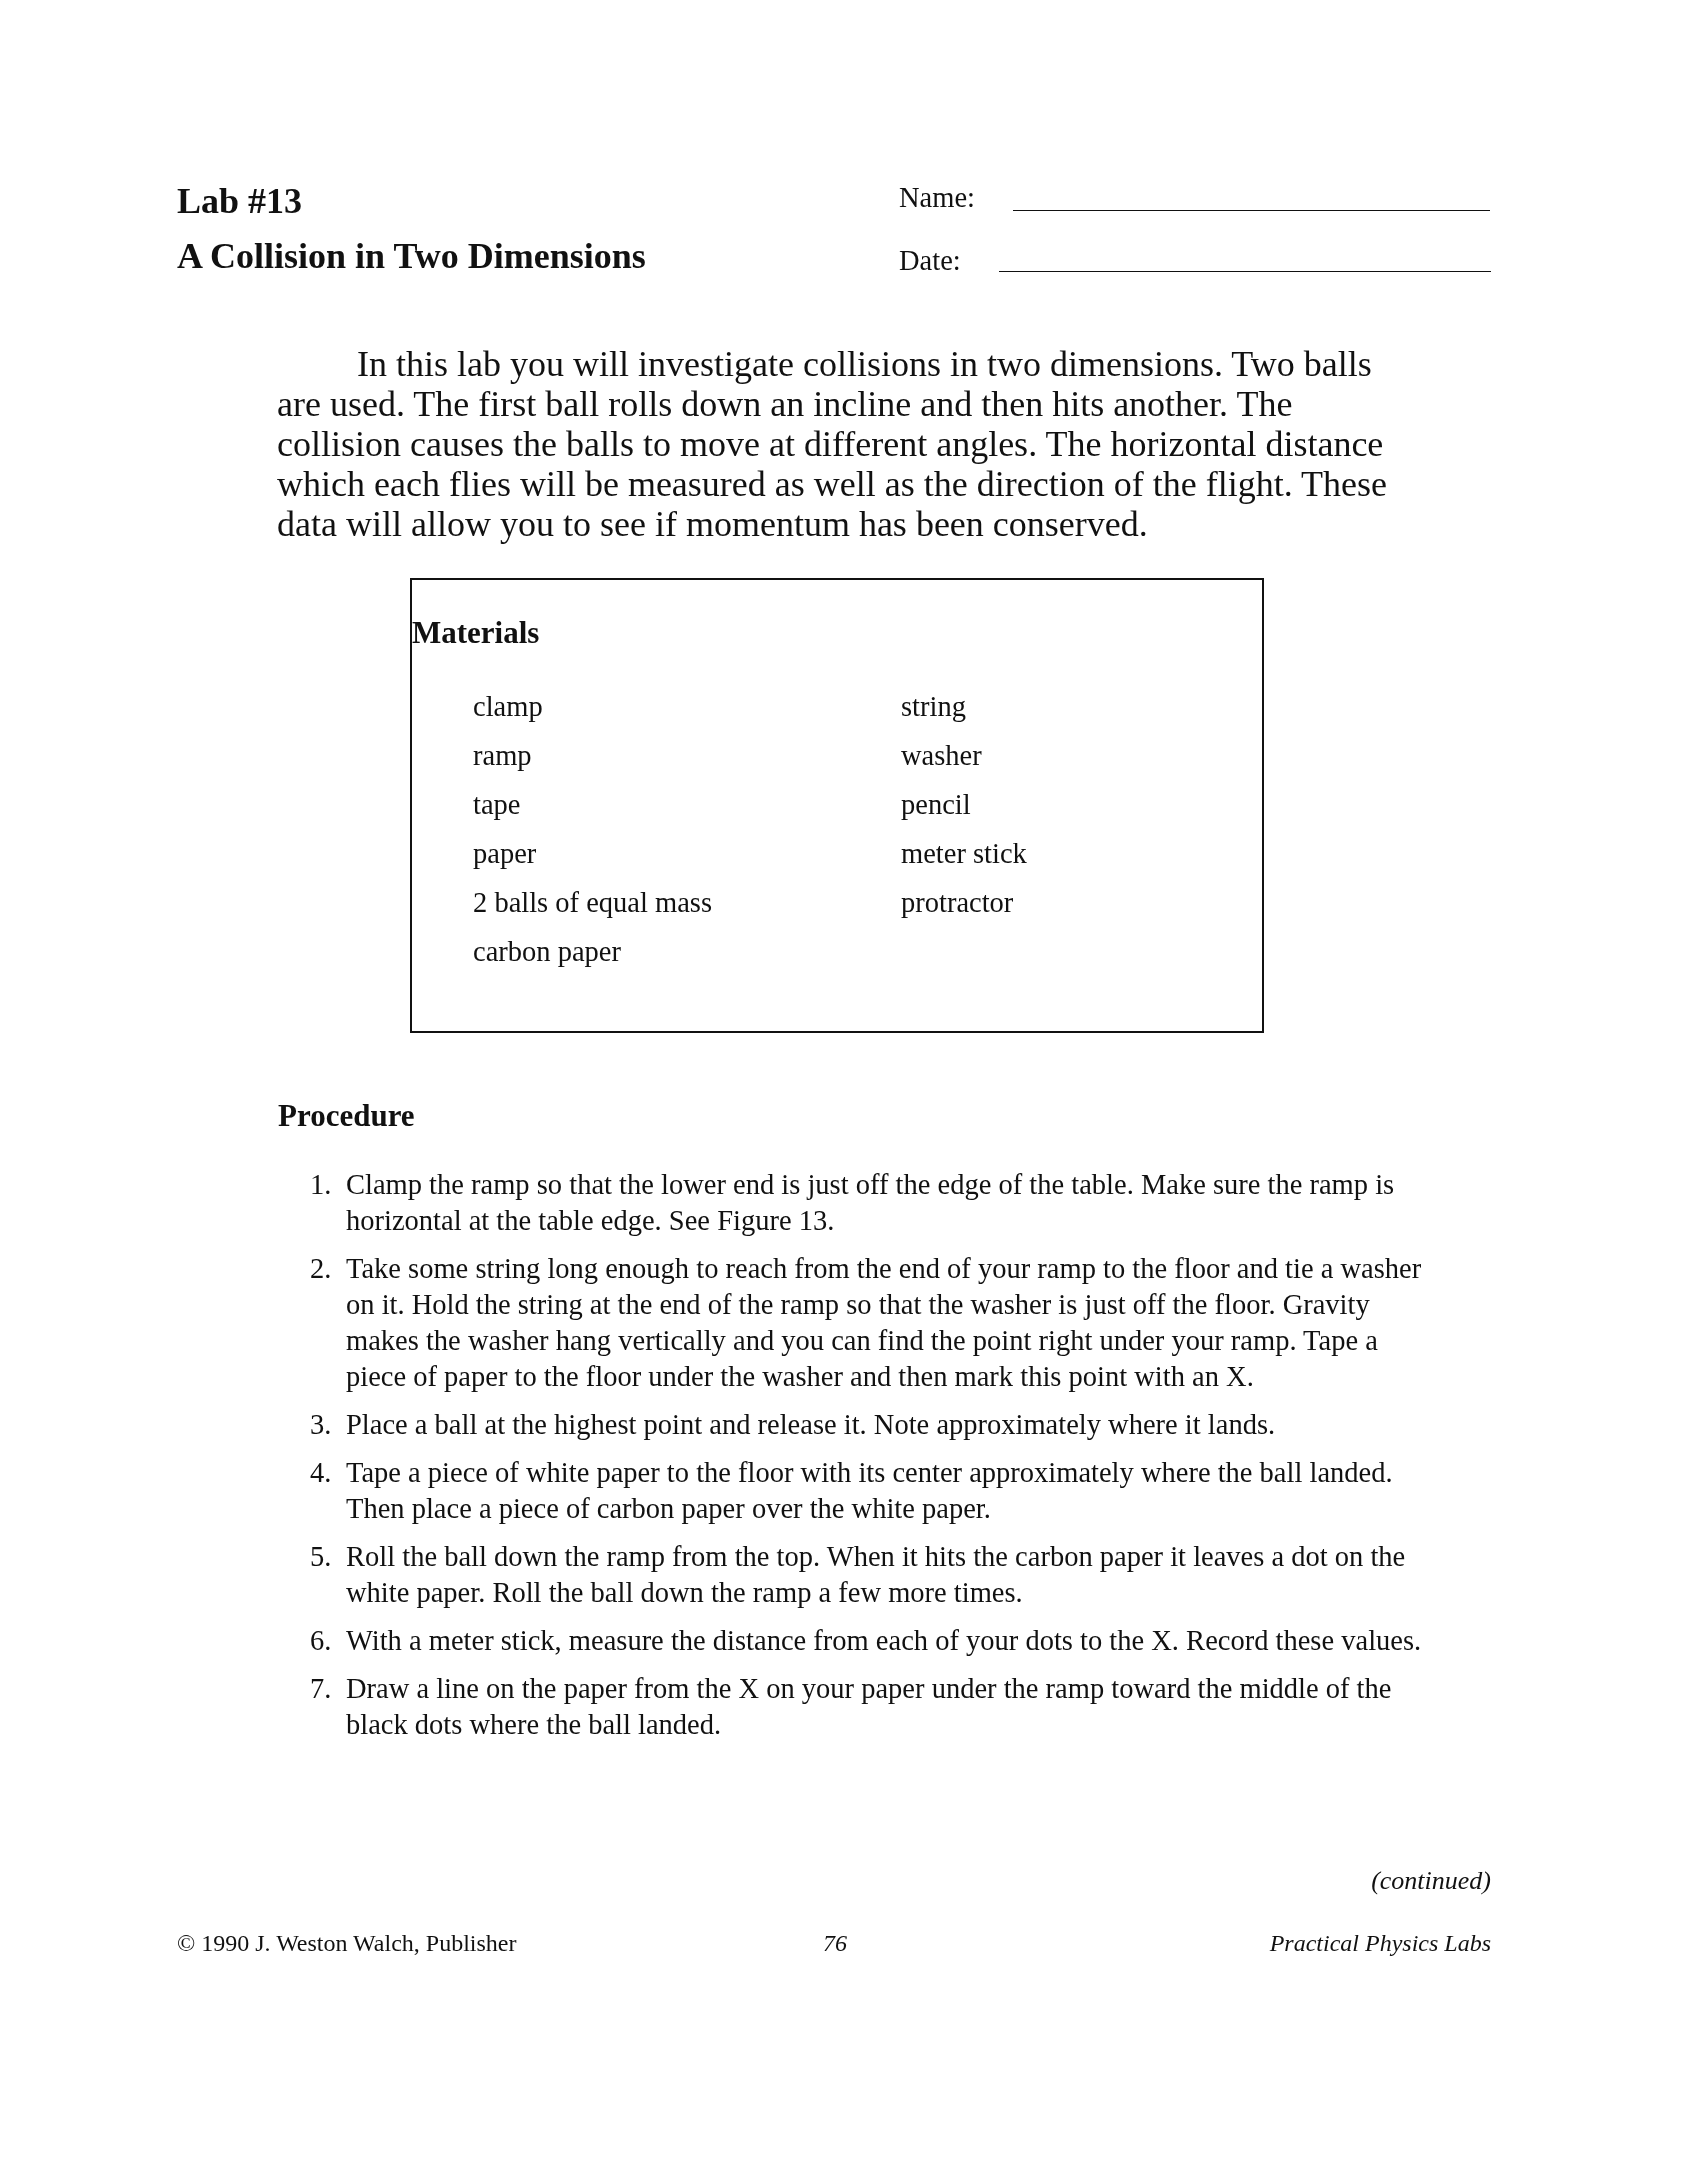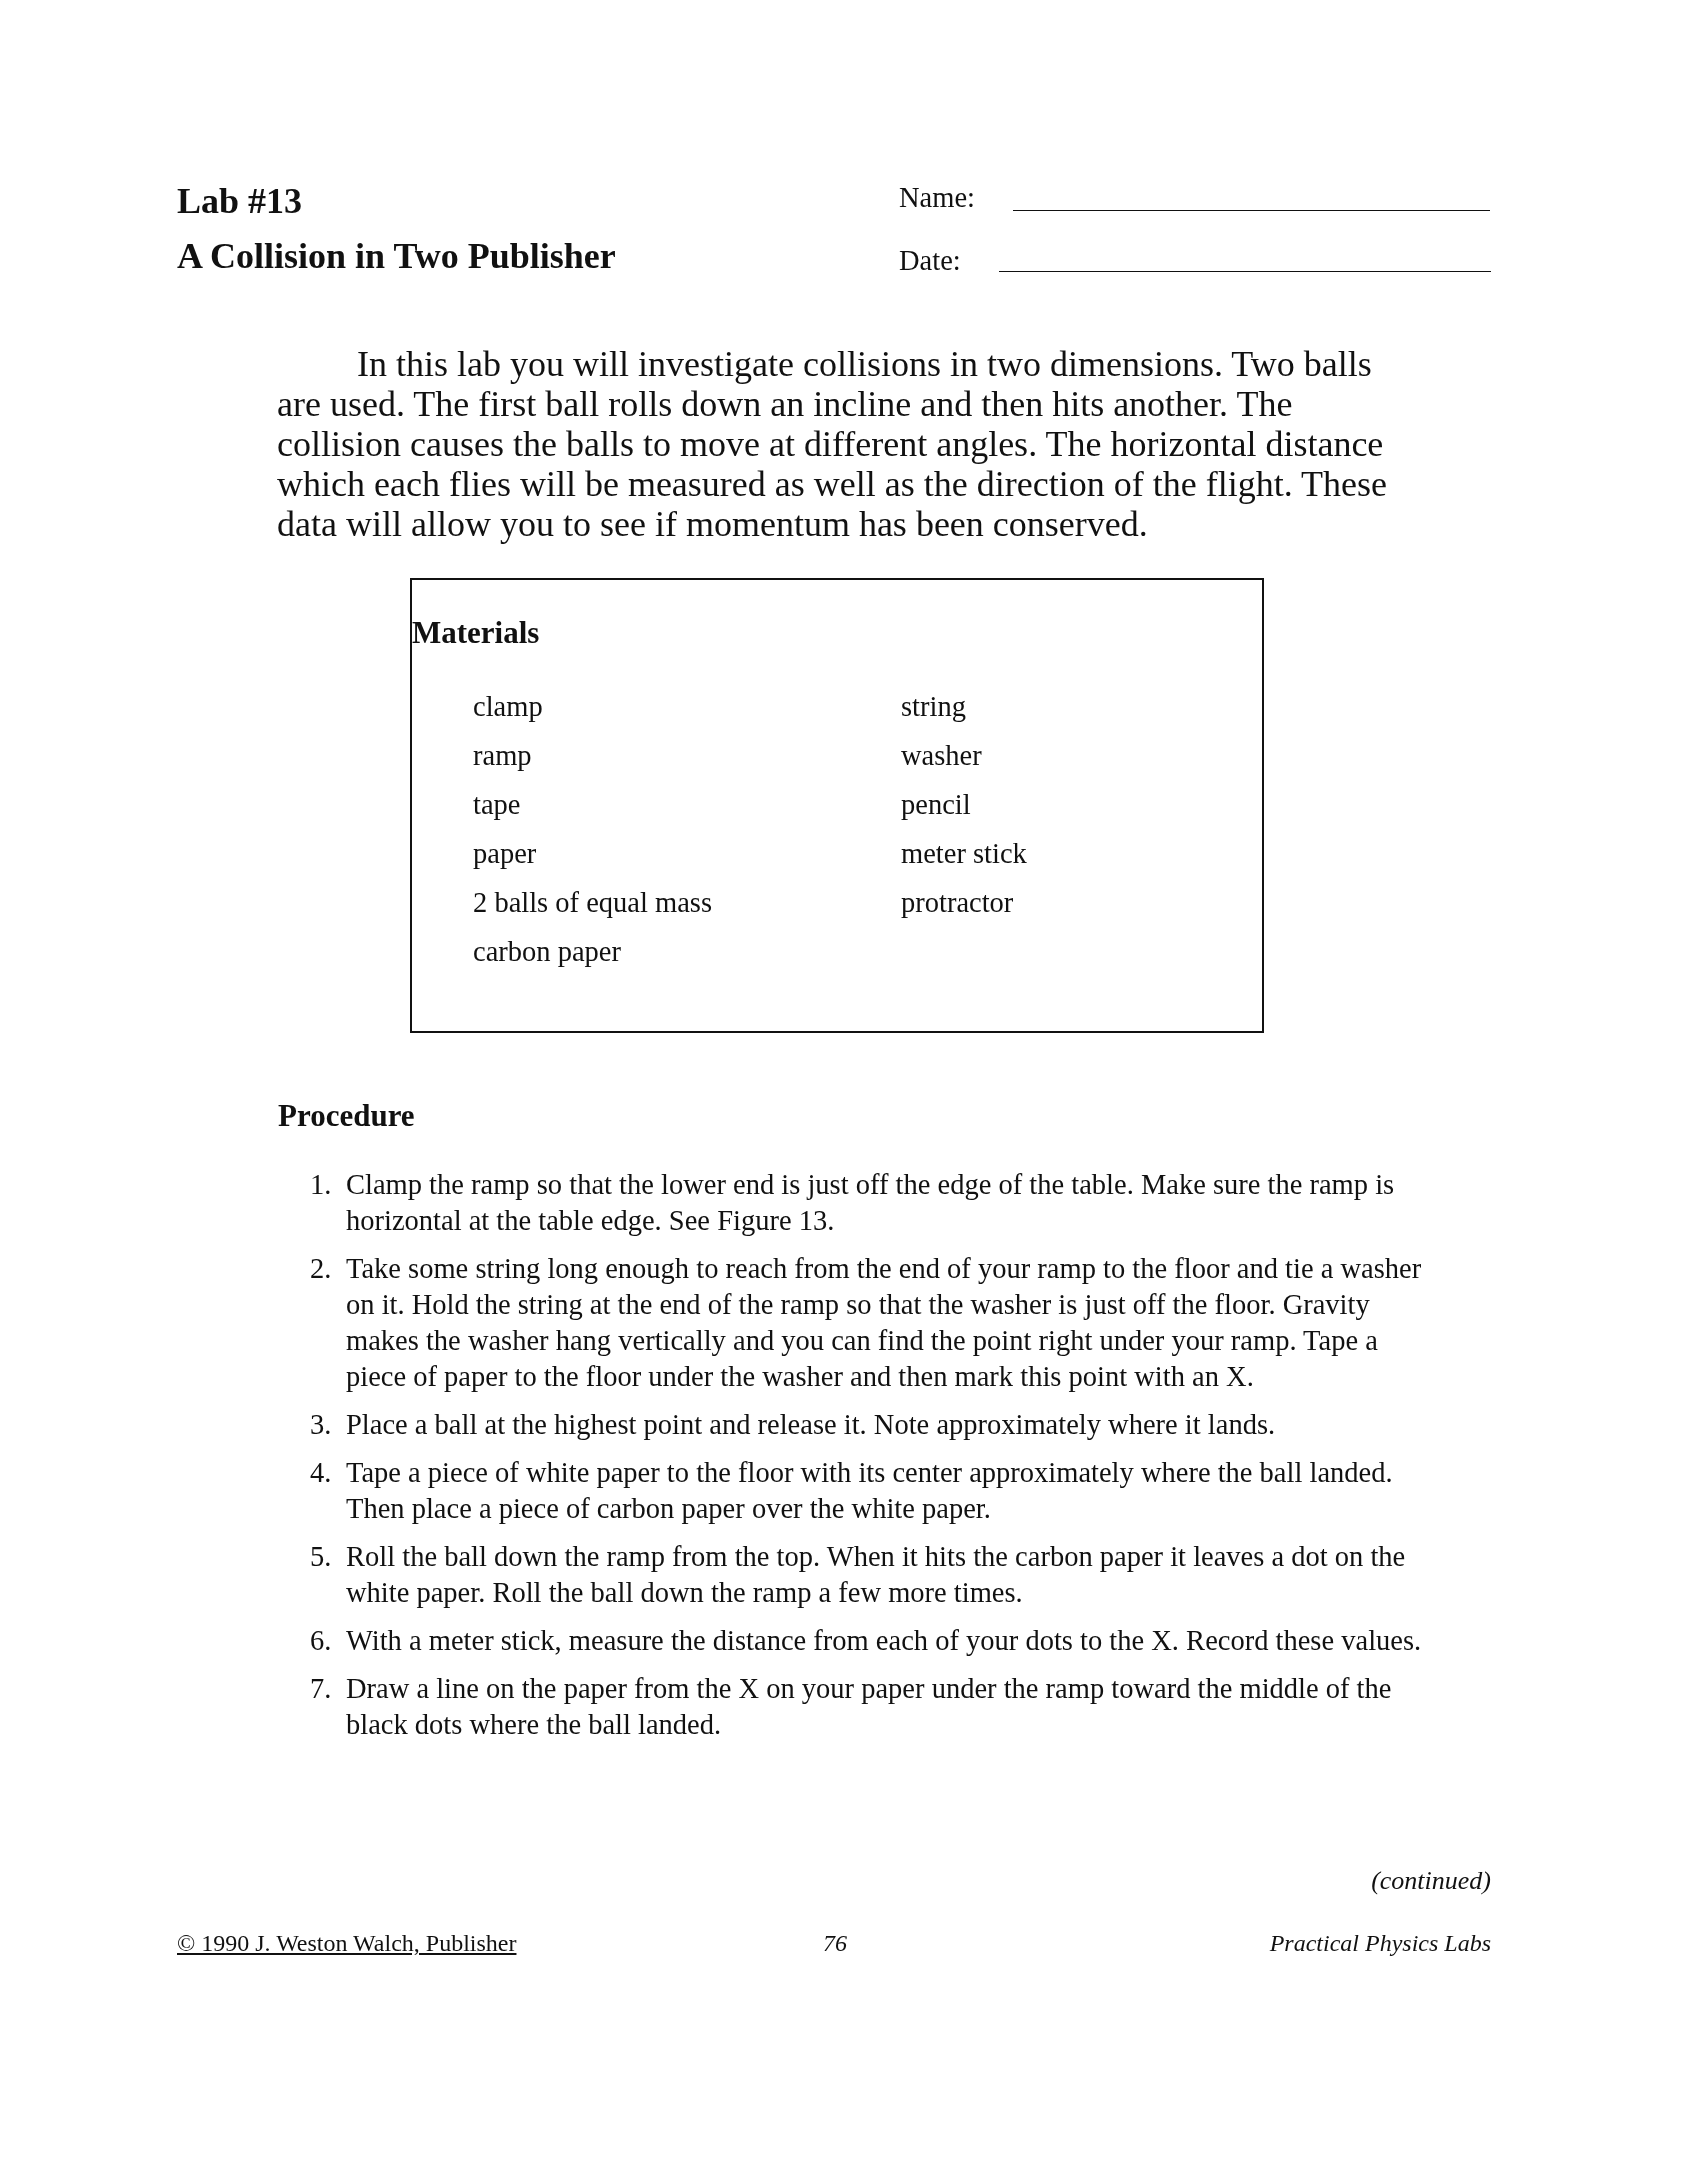--- a/index.html
+++ b/index.html
@@ -29,29 +29,29 @@
   .mat-col { position: absolute; top: 102px; font-size: 28.5px; }
   .mat-col.left { left: 61px; }
   .mat-col.right { left: 489px; }
   .mat-item { height: 49px; line-height: 49px; white-space: nowrap; }
   .procedure-heading { left: 278px; top: 1098px; font-size: 31px; font-weight: bold; font-family: Liberation Serif, serif; }
   .steps { left: 277px; top: 1167px; width: 1150px; margin: 0; padding: 0; list-style: none; }
   .step { position: relative; padding-left: 69px; font-size: 28.5px; line-height: 36px; margin-bottom: 12px; }
   .step-num { position: absolute; left: 33px; top: 0; }
   .continued { right: 192px; top: 1866px; font-size: 26px; font-style: italic; }
   .footer { top: 1930px; font-size: 24px; }
-  .footer-left { left: 177px; text-decoration: underline; }
+  .footer-left { left: 177px; }
   .footer-center { left: 823px; font-style: italic; }
   .footer-right { right: 192px; font-style: italic; }
 </style>
 </head>
 <body>
 
 <div class="abs lab-number">Lab #13</div>
-<div class="abs lab-title">A Collision in Two Publisher</div>
+<div class="abs lab-title">A Collision in Two Dimensions</div>
 
 <div class="abs field-label name-label">Name:</div>
 <div class="abs name-line"></div>
 <div class="abs field-label date-label">Date:</div>
 <div class="abs date-line"></div>
 
 <p class="abs intro">In this lab you will investigate collisions in two dimensions. Two balls are used. The first ball rolls down an incline and then hits another. The collision causes the balls to move at different angles. The horizontal distance which each flies will be measured as well as the direction of the flight. These data will allow you to see if momentum has been conserved.</p>
 
 <div class="abs materials-box">
   <div class="materials-title">Materials</div>

